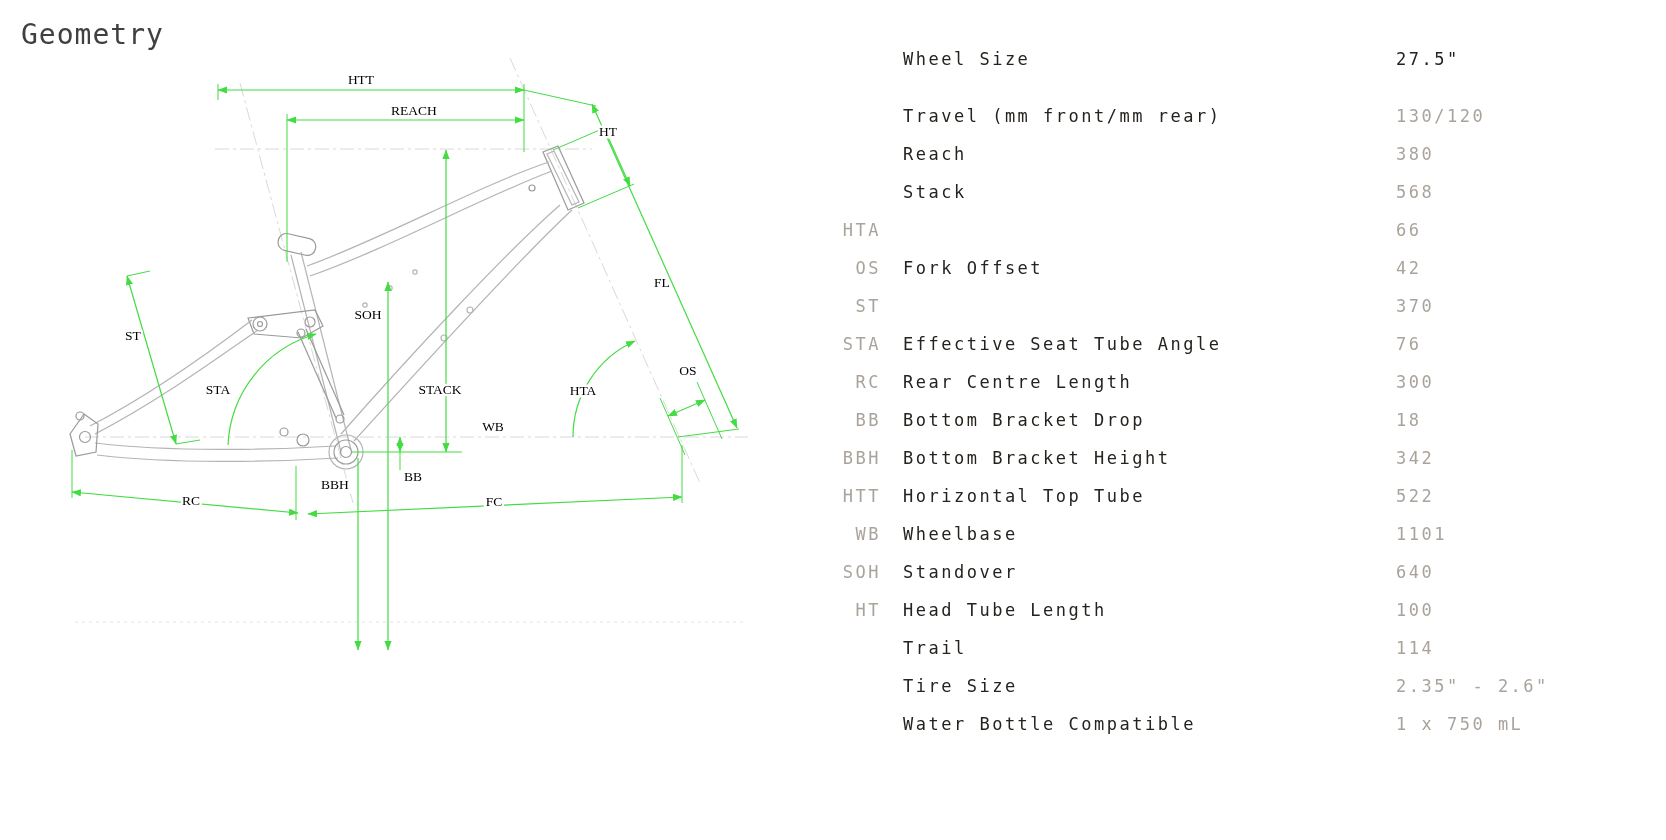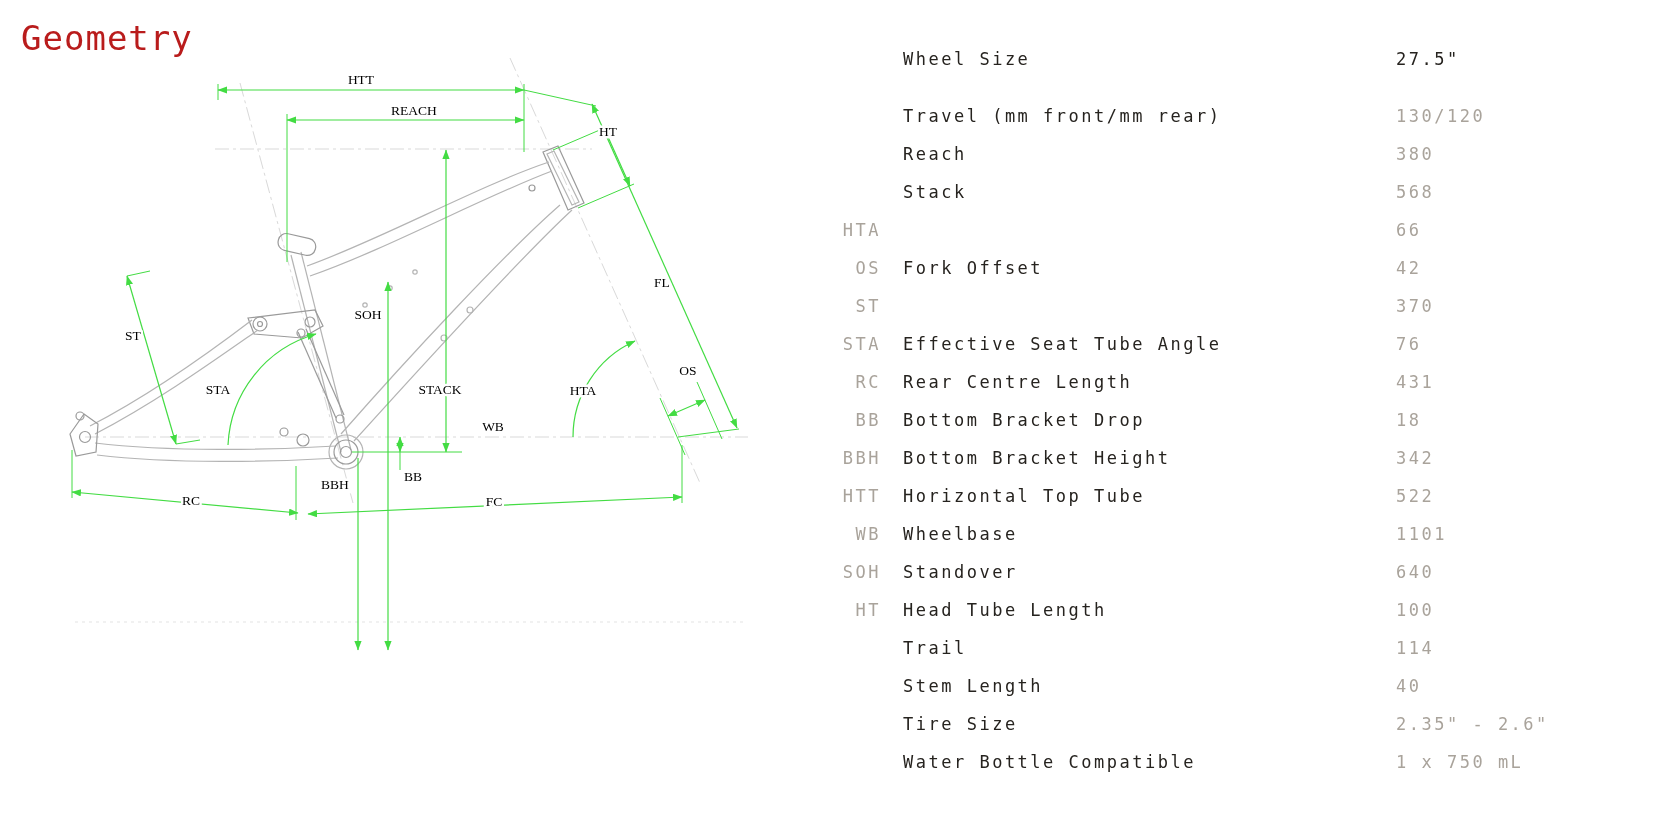--- a/index.html
+++ b/index.html
@@ -5,22 +5,22 @@
   html,body{margin:0;padding:0;}
   body{
     position:relative;
     width:1666px;height:840px;
     background:#ffffff;
     overflow:hidden;
     font-family:"DejaVu Sans Mono","Liberation Mono",monospace;
   }
   .page-title{
     position:absolute;left:21px;top:18px;
-    font-size:34px;letter-spacing:1px;
-    color:#b91c1c;font-weight:normal;margin:0;
+    font-size:28px;letter-spacing:1px;
+    color:#404040;font-weight:normal;margin:0;
   }
   
   .spec-table{
     position:absolute;left:0;top:40px;width:1648px;
   }
   .spec-row{
     position:relative;height:38px;
   }
   .spec-row.first{margin-bottom:19px;}
   .spec-row span{
@@ -222,21 +222,21 @@
       <span class="spec-value">370</span>
     </div>
     <div class="spec-row">
       <span class="spec-abbr">STA</span>
       <span class="spec-label">Effective Seat Tube Angle</span>
       <span class="spec-value">76</span>
     </div>
     <div class="spec-row">
       <span class="spec-abbr">RC</span>
       <span class="spec-label">Rear Centre Length</span>
-      <span class="spec-value">431</span>
+      <span class="spec-value">300</span>
     </div>
     <div class="spec-row">
       <span class="spec-abbr">BB</span>
       <span class="spec-label">Bottom Bracket Drop</span>
       <span class="spec-value">18</span>
     </div>
     <div class="spec-row">
       <span class="spec-abbr">BBH</span>
       <span class="spec-label">Bottom Bracket Height</span>
       <span class="spec-value">342</span>
@@ -261,25 +261,20 @@
       <span class="spec-label">Head Tube Length</span>
       <span class="spec-value">100</span>
     </div>
     <div class="spec-row">
       <span class="spec-abbr"></span>
       <span class="spec-label">Trail</span>
       <span class="spec-value">114</span>
     </div>
     <div class="spec-row">
       <span class="spec-abbr"></span>
-      <span class="spec-label">Stem Length</span>
-      <span class="spec-value">40</span>
-    </div>
-    <div class="spec-row">
-      <span class="spec-abbr"></span>
       <span class="spec-label">Tire Size</span>
       <span class="spec-value">2.35" - 2.6"</span>
     </div>
     <div class="spec-row">
       <span class="spec-abbr"></span>
       <span class="spec-label">Water Bottle Compatible</span>
       <span class="spec-value">1 x 750 mL</span>
     </div>
   </div>
 

